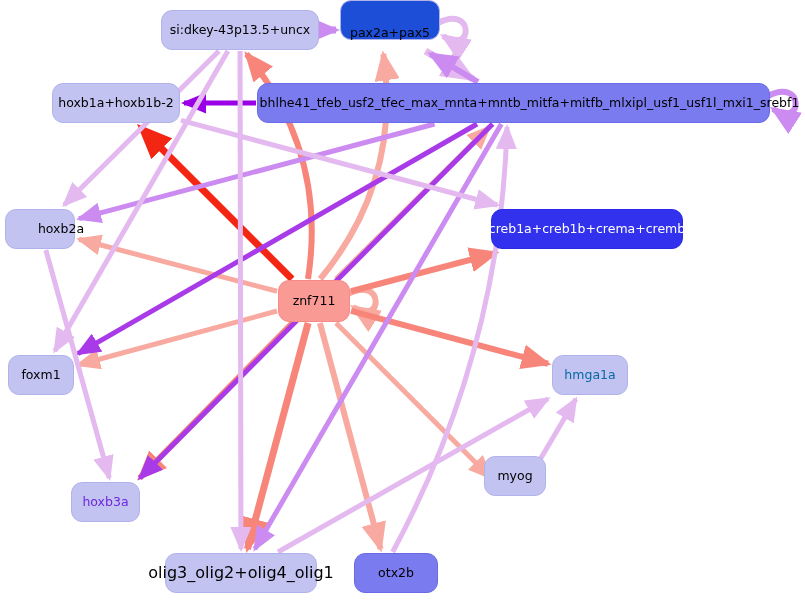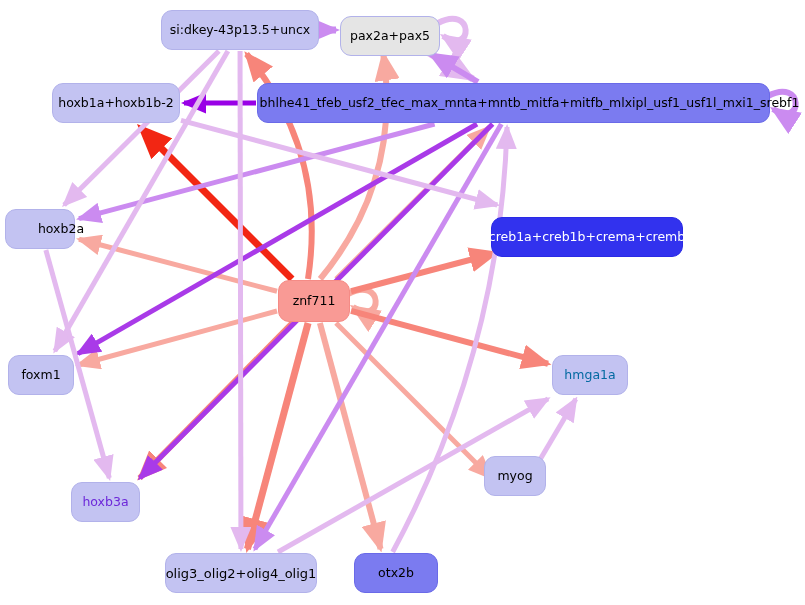--- a/index.html
+++ b/index.html
@@ -104,50 +104,50 @@
       <path d="M45.84615384615385,250 L109.31868131868131,478" fill="none" stroke="#e3b9ef" stroke-width="5" stroke-linecap="butt" marker-end="url(#arw-e3b9ef)"></path>
       <path d="M181,120.38853503184713 L497.2857142857143,205" fill="none" stroke="#e3b9ef" stroke-width="5" stroke-linecap="butt" marker-end="url(#arw-e3b9ef)"></path>
       <path d="M527.4015748031496,481 L575.8267716535433,399" fill="none" stroke="#e3b9ef" stroke-width="5" stroke-linecap="butt" marker-end="url(#arw-e3b9ef)"></path>
       <path d="M278.0151515151515,552 L548,398.8280802292264" fill="none" stroke="#e3b9ef" stroke-width="5" stroke-linecap="butt" marker-end="url(#arw-e3b9ef)"></path>
       <path d="M392.6521276595745,552 Q500.05932741533286,353.014789209953 507.0404255319149,127" fill="none" stroke="#e3b9ef" stroke-width="5" stroke-linecap="butt" marker-end="url(#arw-e3b9ef)"></path>
     </svg>
   <div class="node-layer" id="node-layer">
       <div class="node" style="left: 161px; top: 10px; width: 158px; height: 40px; background: rgb(195, 195, 242); border: 1px solid rgb(178, 178, 234); color: rgb(0, 0, 0); font-size: 12.5px;">
         <span>si:dkey-43p13.5+uncx</span>
       </div>
-      <div class="node" style="left: 340px; top: 16px; width: 100px; height: 40px; background: #e5e5e5; border: 1px solid rgb(178, 178, 234); color: rgb(0, 0, 0); font-size: 12.5px;">
+      <div class="node" style="left: 340px; top: 0; width: 100px; height: 40px; background: #1d4ed8; border: 1px solid rgb(178, 178, 234); color: rgb(0, 0, 0); font-size: 12.5px; align-items: flex-end;">
         <span>pax2a+pax5</span>
       </div>
       <div class="node" style="left: 52px; top: 83px; width: 128px; height: 40px; background: rgb(195, 195, 242); border: 1px solid rgb(178, 178, 234); color: rgb(0, 0, 0); font-size: 12.5px;">
         <span>hoxb1a+hoxb1b-2</span>
       </div>
       <div class="node" style="left: 257px; top: 83px; width: 513px; height: 40px; background: rgb(123, 123, 240); border: 1px solid rgb(106, 106, 232); color: rgb(0, 0, 0); font-size: 12.5px; padding-left: 32px;">
         <span>bhlhe41_tfeb_usf2_tfec_max_mnta+mntb_mitfa+mitfb_mlxipl_usf1_usf1l_mxi1_srebf1</span>
       </div>
       <div class="node" style="left: 5px; top: 209px; width: 70px; height: 40px; background: rgb(195, 195, 242); border: 1px solid rgb(178, 178, 234); color: rgb(0, 0, 0); font-size: 12.5px; padding-left: 42px;">
         <span>hoxb2a</span>
       </div>
-      <div class="node" style="left: 491px; top: 209px; width: 192px; height: 40px; background: rgb(50, 50, 238); border: 1px solid rgb(42, 42, 228); color: rgb(255, 255, 255); font-size: 12.5px; margin-top: 8px;">
+      <div class="node" style="left: 491px; top: 209px; width: 192px; height: 40px; background: rgb(50, 50, 238); border: 1px solid rgb(42, 42, 228); color: rgb(255, 255, 255); font-size: 12.5px;">
         <span>creb1a+creb1b+crema+cremb</span>
       </div>
       <div class="node" style="left: 278px; top: 280px; width: 72px; height: 42px; background: rgb(249, 154, 149); border: 1px solid rgb(245, 139, 134); color: rgb(0, 0, 0); font-size: 12.5px;">
         <span>znf711</span>
       </div>
       <div class="node" style="left: 8px; top: 355px; width: 66px; height: 40px; background: rgb(195, 195, 242); border: 1px solid rgb(178, 178, 234); color: rgb(0, 0, 0); font-size: 12.5px;">
         <span>foxm1</span>
       </div>
       <div class="node" style="left: 552px; top: 355px; width: 76px; height: 40px; background: rgb(195, 195, 242); border: 1px solid rgb(178, 178, 234); color: #0369a1; font-size: 12.5px;">
         <span>hmga1a</span>
       </div>
       <div class="node" style="left: 71px; top: 482px; width: 69px; height: 40px; background: rgb(195, 195, 242); border: 1px solid rgb(178, 178, 234); color: #6d28d9; font-size: 12.5px;">
         <span>hoxb3a</span>
       </div>
       <div class="node" style="left: 484px; top: 456px; width: 62px; height: 40px; background: rgb(195, 195, 242); border: 1px solid rgb(178, 178, 234); color: rgb(0, 0, 0); font-size: 12.5px;">
         <span>myog</span>
       </div>
-      <div class="node" style="left: 165px; top: 553px; width: 152px; height: 40px; background: rgb(195, 195, 242); border: 1px solid rgb(178, 178, 234); color: rgb(0, 0, 0); font-size: 13px;">
+      <div class="node" style="left: 165px; top: 553px; width: 152px; height: 40px; background: rgb(195, 195, 242); border: 1px solid rgb(178, 178, 234); color: rgb(0, 0, 0); font-size: 16px;">
         <span>olig3_olig2+olig4_olig1</span>
       </div>
       <div class="node" style="left: 354px; top: 553px; width: 84px; height: 40px; background: rgb(123, 123, 240); border: 1px solid rgb(106, 106, 232); color: rgb(0, 0, 0); font-size: 12.5px;">
         <span>otx2b</span>
       </div>
     </div>
 </div>
 
 </body></html>

